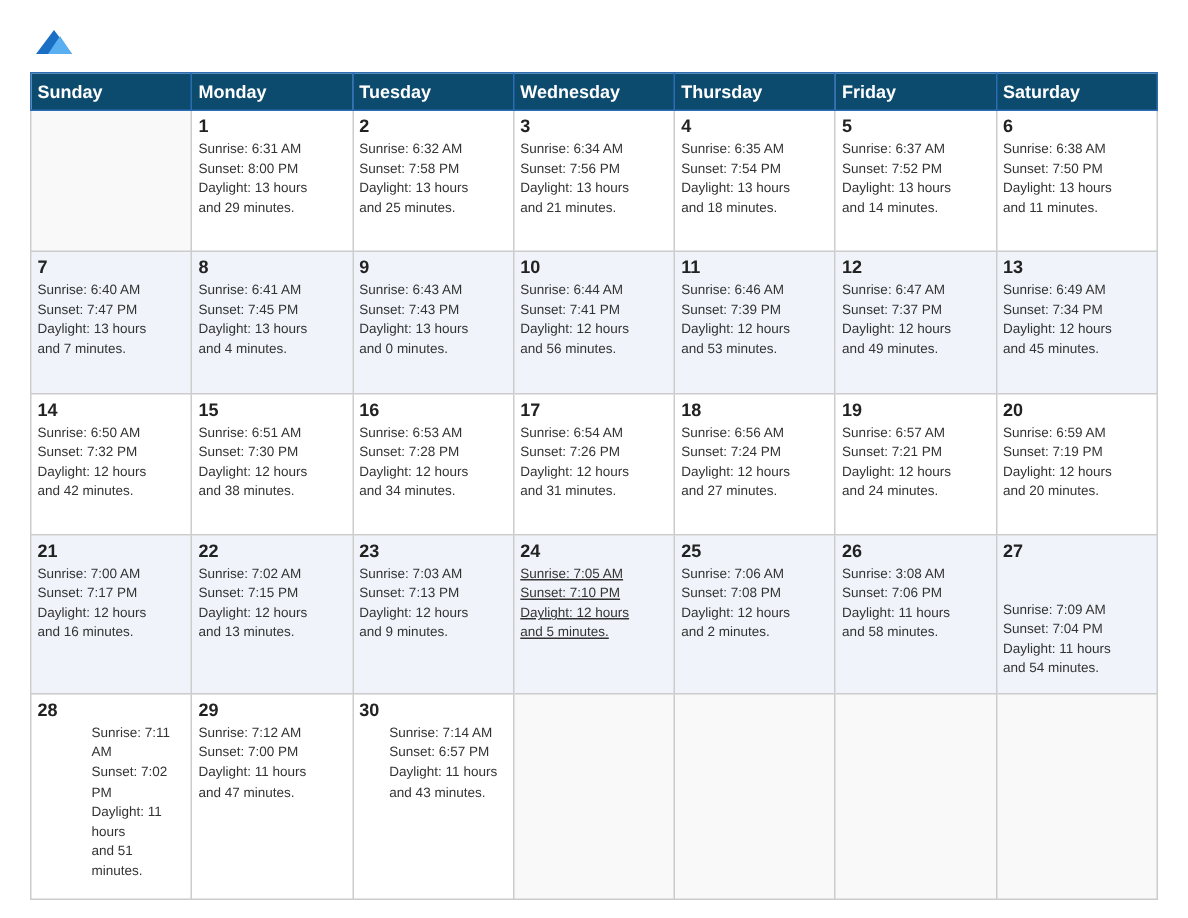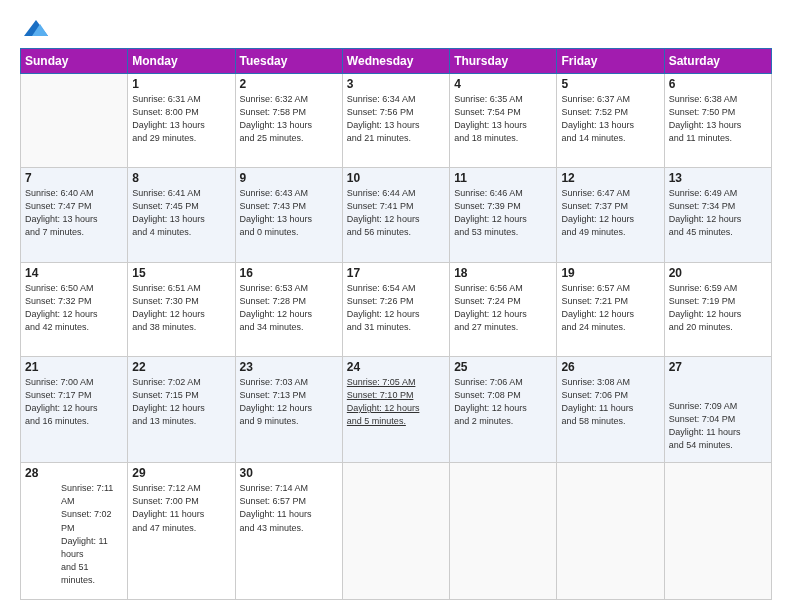--- a/index.html
+++ b/index.html
@@ -54,21 +54,21 @@
       color: #444;
     }
     .calendar {
       flex: 1;
       border: 1px solid #ccc;
       border-collapse: collapse;
       width: 100%;
       table-layout: fixed;
     }
     .calendar th {
-      background: #a21caf;
+      background: #0c4a6e;
       color: #fff;
       font-size: 12px;
       font-weight: bold;
       padding: 5px 4px;
       border: 1px solid #2a6db5;
       text-align: left;
     }
     .calendar td {
       border: 1px solid #ccc;
       vertical-align: top;
@@ -343,21 +343,21 @@
           </td>
           <td>
             <span class="day-number">29</span>
             <div class="day-info" style="white-space: pre-line;">Sunrise: 7:12 AM
 Sunset: 7:00 PM
 Daylight: 11 hours
 and 47 minutes.</div>
           </td>
           <td>
             <span class="day-number">30</span>
-            <div class="day-info" style="white-space: pre-line;">Sunrise: 7:14 AM
+            <div class="day-info" style="white-space: pre-line; margin-left: 20px;">Sunrise: 7:14 AM
 Sunset: 6:57 PM
 Daylight: 11 hours
 and 43 minutes.</div>
           </td>
           <td class="empty-cell"></td>
           <td class="empty-cell"></td>
           <td class="empty-cell"></td>
           <td class="empty-cell"></td>
         </tr>
       </tbody>

